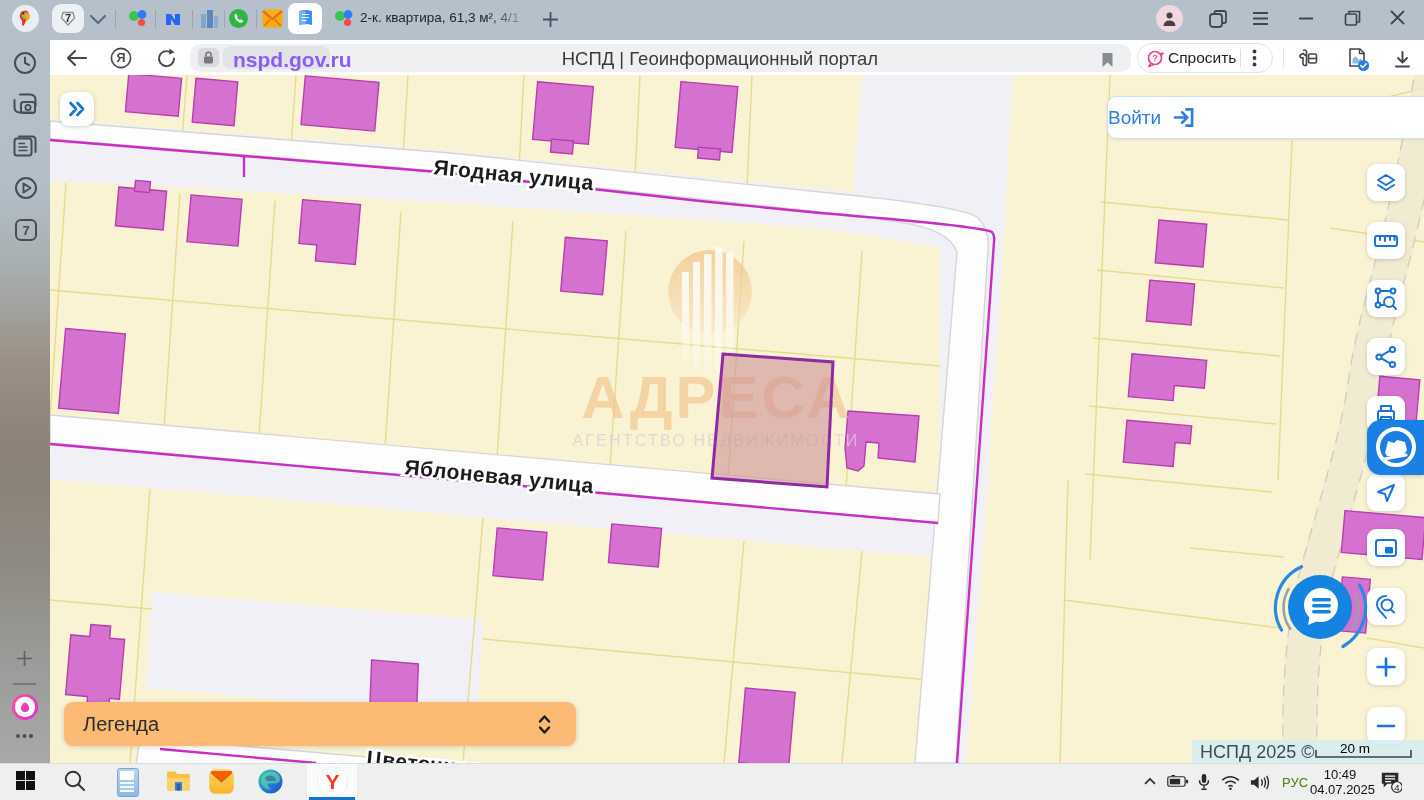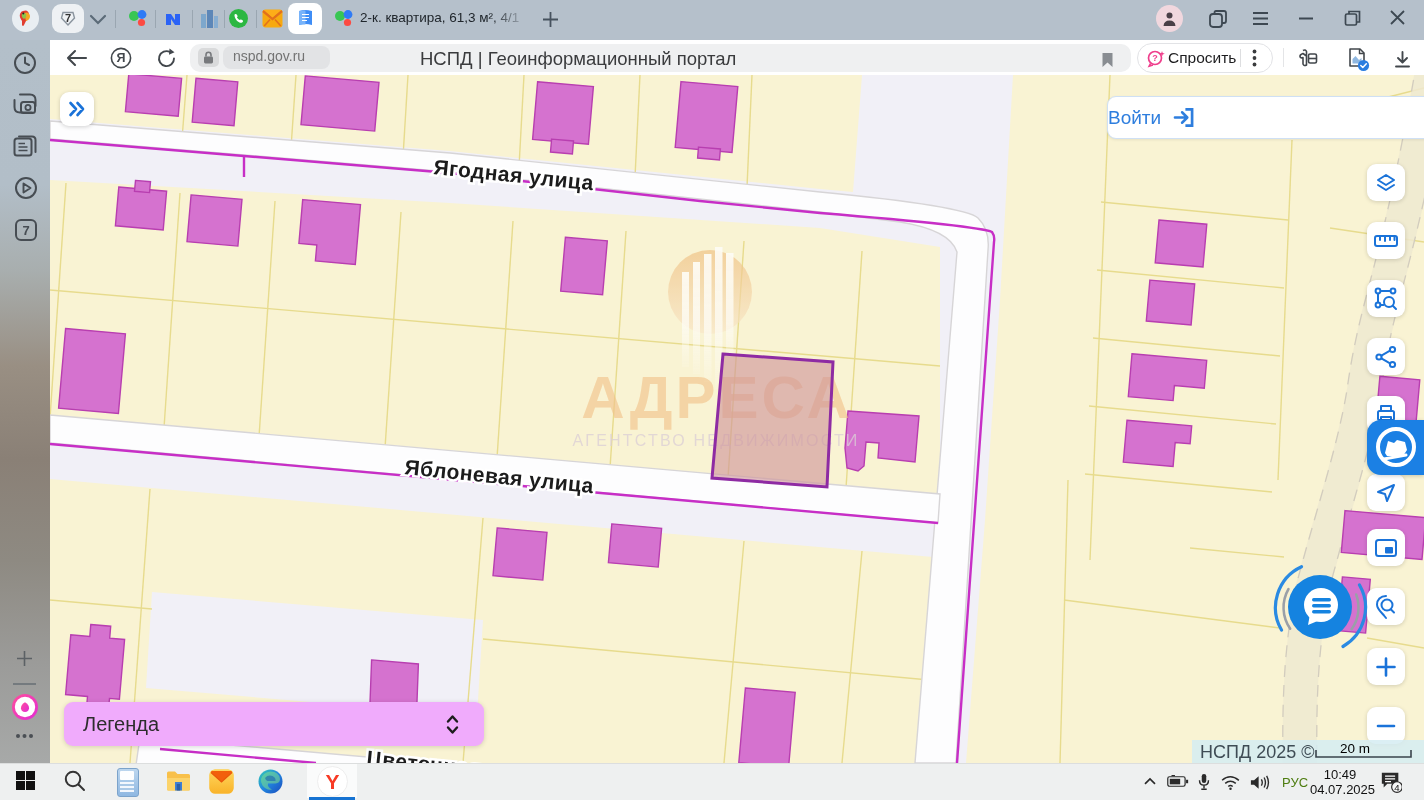--- a/index.html
+++ b/index.html
@@ -226,21 +226,21 @@
 <path d="M87.5,26 A45,45 0 0 1 71,87.5" fill="none" stroke="#2a8ae2" stroke-width="3.2" stroke-linecap="round"></path>
 <path d="M84.2,35.5 A38,38 0 0 1 79.6,70.3" fill="none" stroke="#9aa0a8" stroke-width="2.5" stroke-linecap="round"></path>
 <circle cx="48" cy="48" r="32" fill="#1583e0"></circle>
 <circle cx="49" cy="46" r="17" fill="#ffffff"></circle>
 <path d="M38 55 L36 66 L48 61 Z" fill="#ffffff"></path>
 <rect x="40" y="39" width="19" height="3.4" rx="1.7" fill="#1583e0"></rect>
 <rect x="40" y="45" width="19" height="3.4" rx="1.7" fill="#1583e0"></rect>
 <rect x="40" y="51" width="19" height="3.4" rx="1.7" fill="#1583e0"></rect>
 </svg>
 
-<div class="abs" style="left:64px;top:702px;width:420px;height:44px;background:#f0abfc;border-radius:9px;box-shadow:0 1px 5px rgba(0,0,0,.15);display:flex;align-items:center;">
+<div class="abs" style="left:64px;top:702px;width:512px;height:44px;background:#fdba74;border-radius:9px;box-shadow:0 1px 5px rgba(0,0,0,.15);display:flex;align-items:center;">
 <span style="margin-left:19px;font-size:20px;color:#2d2d2d;">Легенда</span>
 <svg style="margin-left:auto;margin-right:24px;" width="15" height="21" viewBox="0 0 15 21">
         <path d="M3 7.5 L7.5 2.5 L12 7.5 M3 13.5 L7.5 18.5 L12 13.5" stroke="#1d1d1d" stroke-width="2.4" fill="none" stroke-linecap="round" stroke-linejoin="round"></path>
       </svg>
 </div>
 
 <div class="abs" style="left:1192px;top:740px;width:232px;height:23px;background:rgba(213,236,242,.85);"></div>
 <div class="abs" style="left:1200px;top:742px;font-size:18px;color:#3f4c55;">НСПД 2025 ©</div>
 <div class="abs" style="left:1340px;top:741px;font-size:13.5px;color:#000000;">20 m</div>
 <svg class="abs" style="left:1315px;top:749px;" width="98" height="10" viewBox="0 0 98 10">
@@ -346,22 +346,22 @@
         <path d="M17 10.5 A7.5 7.5 0 1 1 13 4" fill="none" stroke="#42474c" stroke-width="1.9" stroke-linecap="round"></path>
         <path d="M12.5 0.5 L17.5 4.2 L12 6.8 Z" fill="#42474c"></path>
       </svg>
 <div class="ic" style="left:190px;top:4px;width:941px;height:28px;background:#eff0f1;border-radius:10px;"></div>
 <div class="ic" style="left:198px;top:8px;width:21px;height:19px;background:#d9dadb;border-radius:5px;"></div>
 <svg class="ic" style="left:203px;top:11px;" width="11" height="13" viewBox="0 0 11 13">
         <rect x="1" y="5.5" width="9" height="7" rx="1.4" fill="#77797c"></rect>
         <path d="M3 5.5 L3 3.8 Q3 1.2 5.5 1.2 Q8 1.2 8 3.8 L8 5.5" fill="none" stroke="#77797c" stroke-width="1.6"></path>
       </svg>
 <div class="ic" style="left:223px;top:6px;width:107px;height:23px;background:#e2e3e5;border-radius:8px;"></div>
-<div class="ic" style="left:233px;top:8px;font-size:14px;color:#737373;">nspd.gov.ru</div>
-<div class="ic" style="left:420px;top:8px;width:480px;height:20px;font-size:18.5px;color:#3a3b3d;text-align:left;">НСПД | Геоинформационный портал</div>
+<div class="ic" style="left:233px;top:8px;font-size:21px;color:#8b5cf6;font-weight:bold;">nspd.gov.ru</div>
+<div class="ic" style="left:398px;top:8px;width:480px;height:20px;font-size:18.5px;color:#3a3b3d;text-align:right;">НСПД | Геоинформационный портал</div>
 <svg class="ic" style="left:1101px;top:12px;" width="13" height="16" viewBox="0 0 13 16">
         <path d="M1.5 1 L11.5 1 L11.5 15 L6.5 10.5 L1.5 15 Z" fill="#898d92"></path>
       </svg>
 <div class="ic" style="left:1137px;top:3px;width:136px;height:30px;background:#fff;border:1px solid #e2e3e6;border-radius:16px;box-sizing:border-box;"></div>
 <svg class="ic" style="left:1146px;top:9px;" width="20" height="19" viewBox="0 0 20 19">
         <circle cx="9" cy="9" r="6.5" fill="none" stroke="#ef3e8c" stroke-width="1.7"></circle>
         <path d="M4.5 14.5 L3.2 17.2 L7 16" fill="none" stroke="#ef3e8c" stroke-width="1.7"></path>
         <text x="9" y="12.2" font-size="9" font-weight="bold" fill="#ef3e8c" text-anchor="middle" font-family="Liberation Sans,sans-serif">?</text>
         <path d="M16 2 L16.7 4.1 L18.8 4.8 L16.7 5.5 L16 7.6 L15.3 5.5 L13.2 4.8 L15.3 4.1 Z" fill="#ef3e8c"></path>
       </svg>

